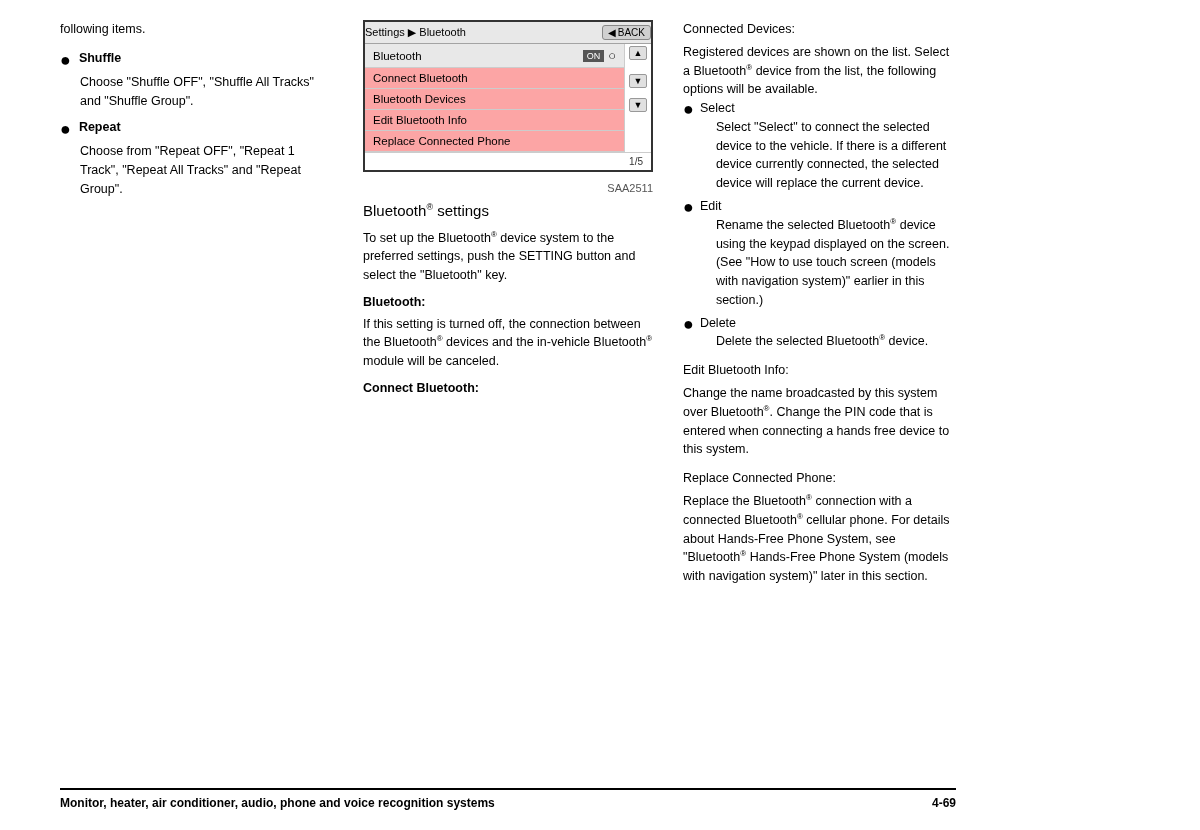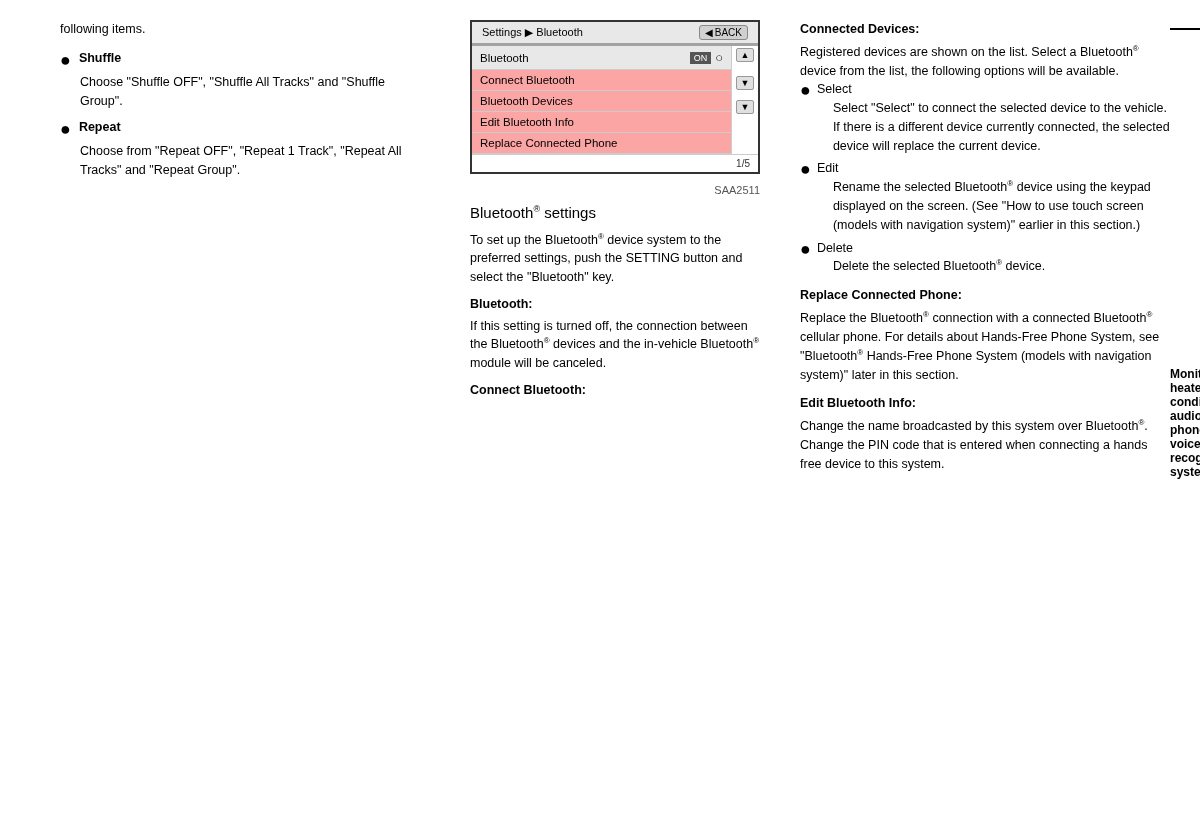--- a/index.html
+++ b/index.html
@@ -12,21 +12,21 @@
       color: #000;
       overflow: hidden;
       position: relative;
     }
 
     .page-container {
       width: 1016px;
       height: 830px;
       padding: 20px 60px 20px 60px;
       display: flex;
-      flex-direction: row;
+      flex-direction: column;
     }
 
     .main-content {
       display: flex;
       flex-direction: row;
       gap: 0px;
       flex: 1;
     }
 
     
@@ -82,22 +82,22 @@
       width: 290px;
       background: #fff;
       margin-bottom: 10px;
     }
 
     .screen-header {
       display: flex;
       justify-content: space-between;
       align-items: center;
       background: #e8e8e8;
-      border-bottom: 3px solid #a3a3a3;
-      padding: 3px 10px;
+      border-bottom: 1px solid #a3a3a3;
+      padding: 3px 0;
       font-size: 11px;
     }
 
     .back-btn {
       background: #d0d0d0;
       border: 1px solid #888;
       border-radius: 3px;
       padding: 1px 5px;
       font-size: 10px;
       display: flex;
@@ -210,21 +210,21 @@
       font-size: 12.5px;
       line-height: 1.5;
       border-left: none;
     }
 
     .right-section {
       margin-bottom: 10px;
     }
 
     .right-section-title {
-      font-weight: bold;
+      font-weight: normal;
       margin-bottom: 4px;
     }
 
     .right-bullet {
       display: flex;
       align-items: flex-start;
       margin-bottom: 4px;
     }
 
     .right-bullet-dot {
@@ -381,27 +381,27 @@
         <div class="right-bullet">
           <span class="right-bullet-dot">●</span>
           <div>
             <span class="label">Delete</span>
             <div class="right-bullet-text">Delete the selected Bluetooth<sup>®</sup> device.</div>
           </div>
         </div>
       </div>
 
       <div class="right-section">
+        <p class="right-section-title">Edit Bluetooth Info:</p>
+        <p>Change the name broadcasted by this system over Bluetooth<sup>®</sup>. Change the PIN code that is entered when connecting a hands free device to this system.</p>
+      </div>
+
+      <div class="right-section">
         <p class="right-section-title">Replace Connected Phone:</p>
         <p>Replace the Bluetooth<sup>®</sup> connection with a connected Bluetooth<sup>®</sup> cellular phone. For details about Hands-Free Phone System, see "Bluetooth<sup>®</sup> Hands-Free Phone System (models with navigation system)" later in this section.</p>
-      </div>
-
-      <div class="right-section">
-        <p class="right-section-title">Edit Bluetooth Info:</p>
-        <p>Change the name broadcasted by this system over Bluetooth<sup>®</sup>. Change the PIN code that is entered when connecting a hands free device to this system.</p>
       </div>
     </div>
 
   </div>
 
   <div class="bottom-bar">
     <span class="footer-text">Monitor, heater, air conditioner, audio, phone and voice recognition systems</span>
     <span class="page-num">4-69</span>
   </div>
 </div>

